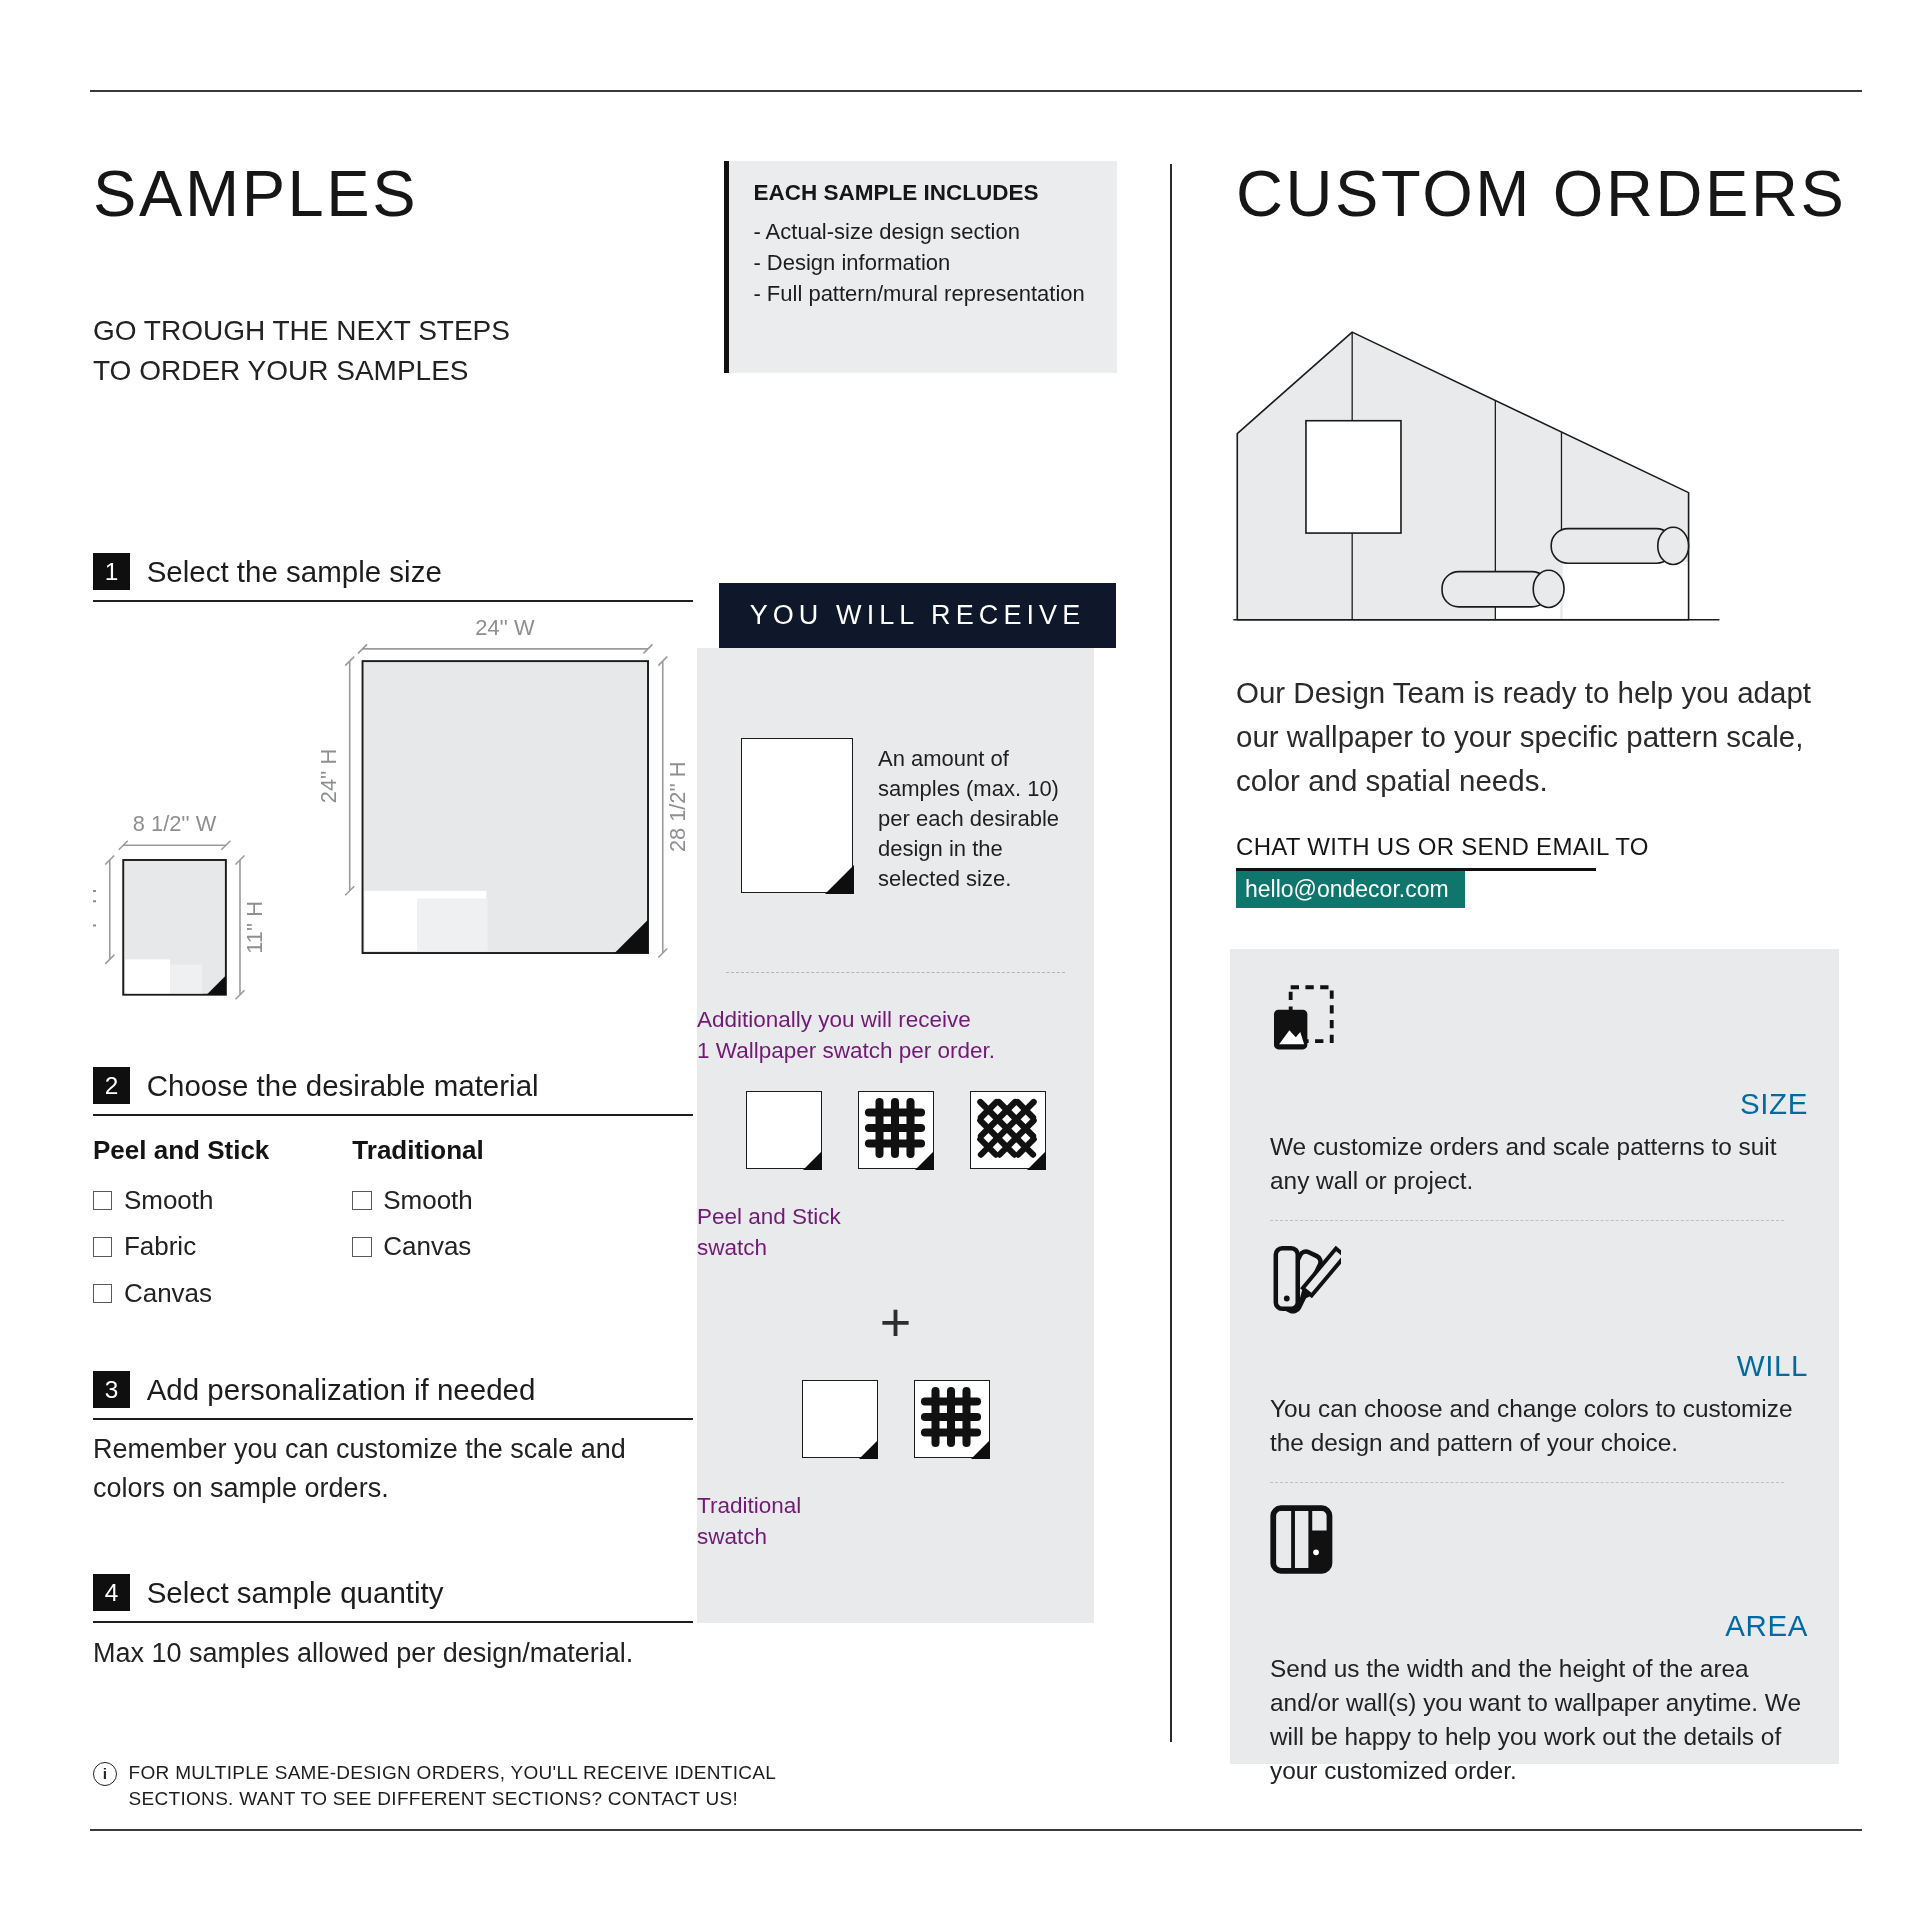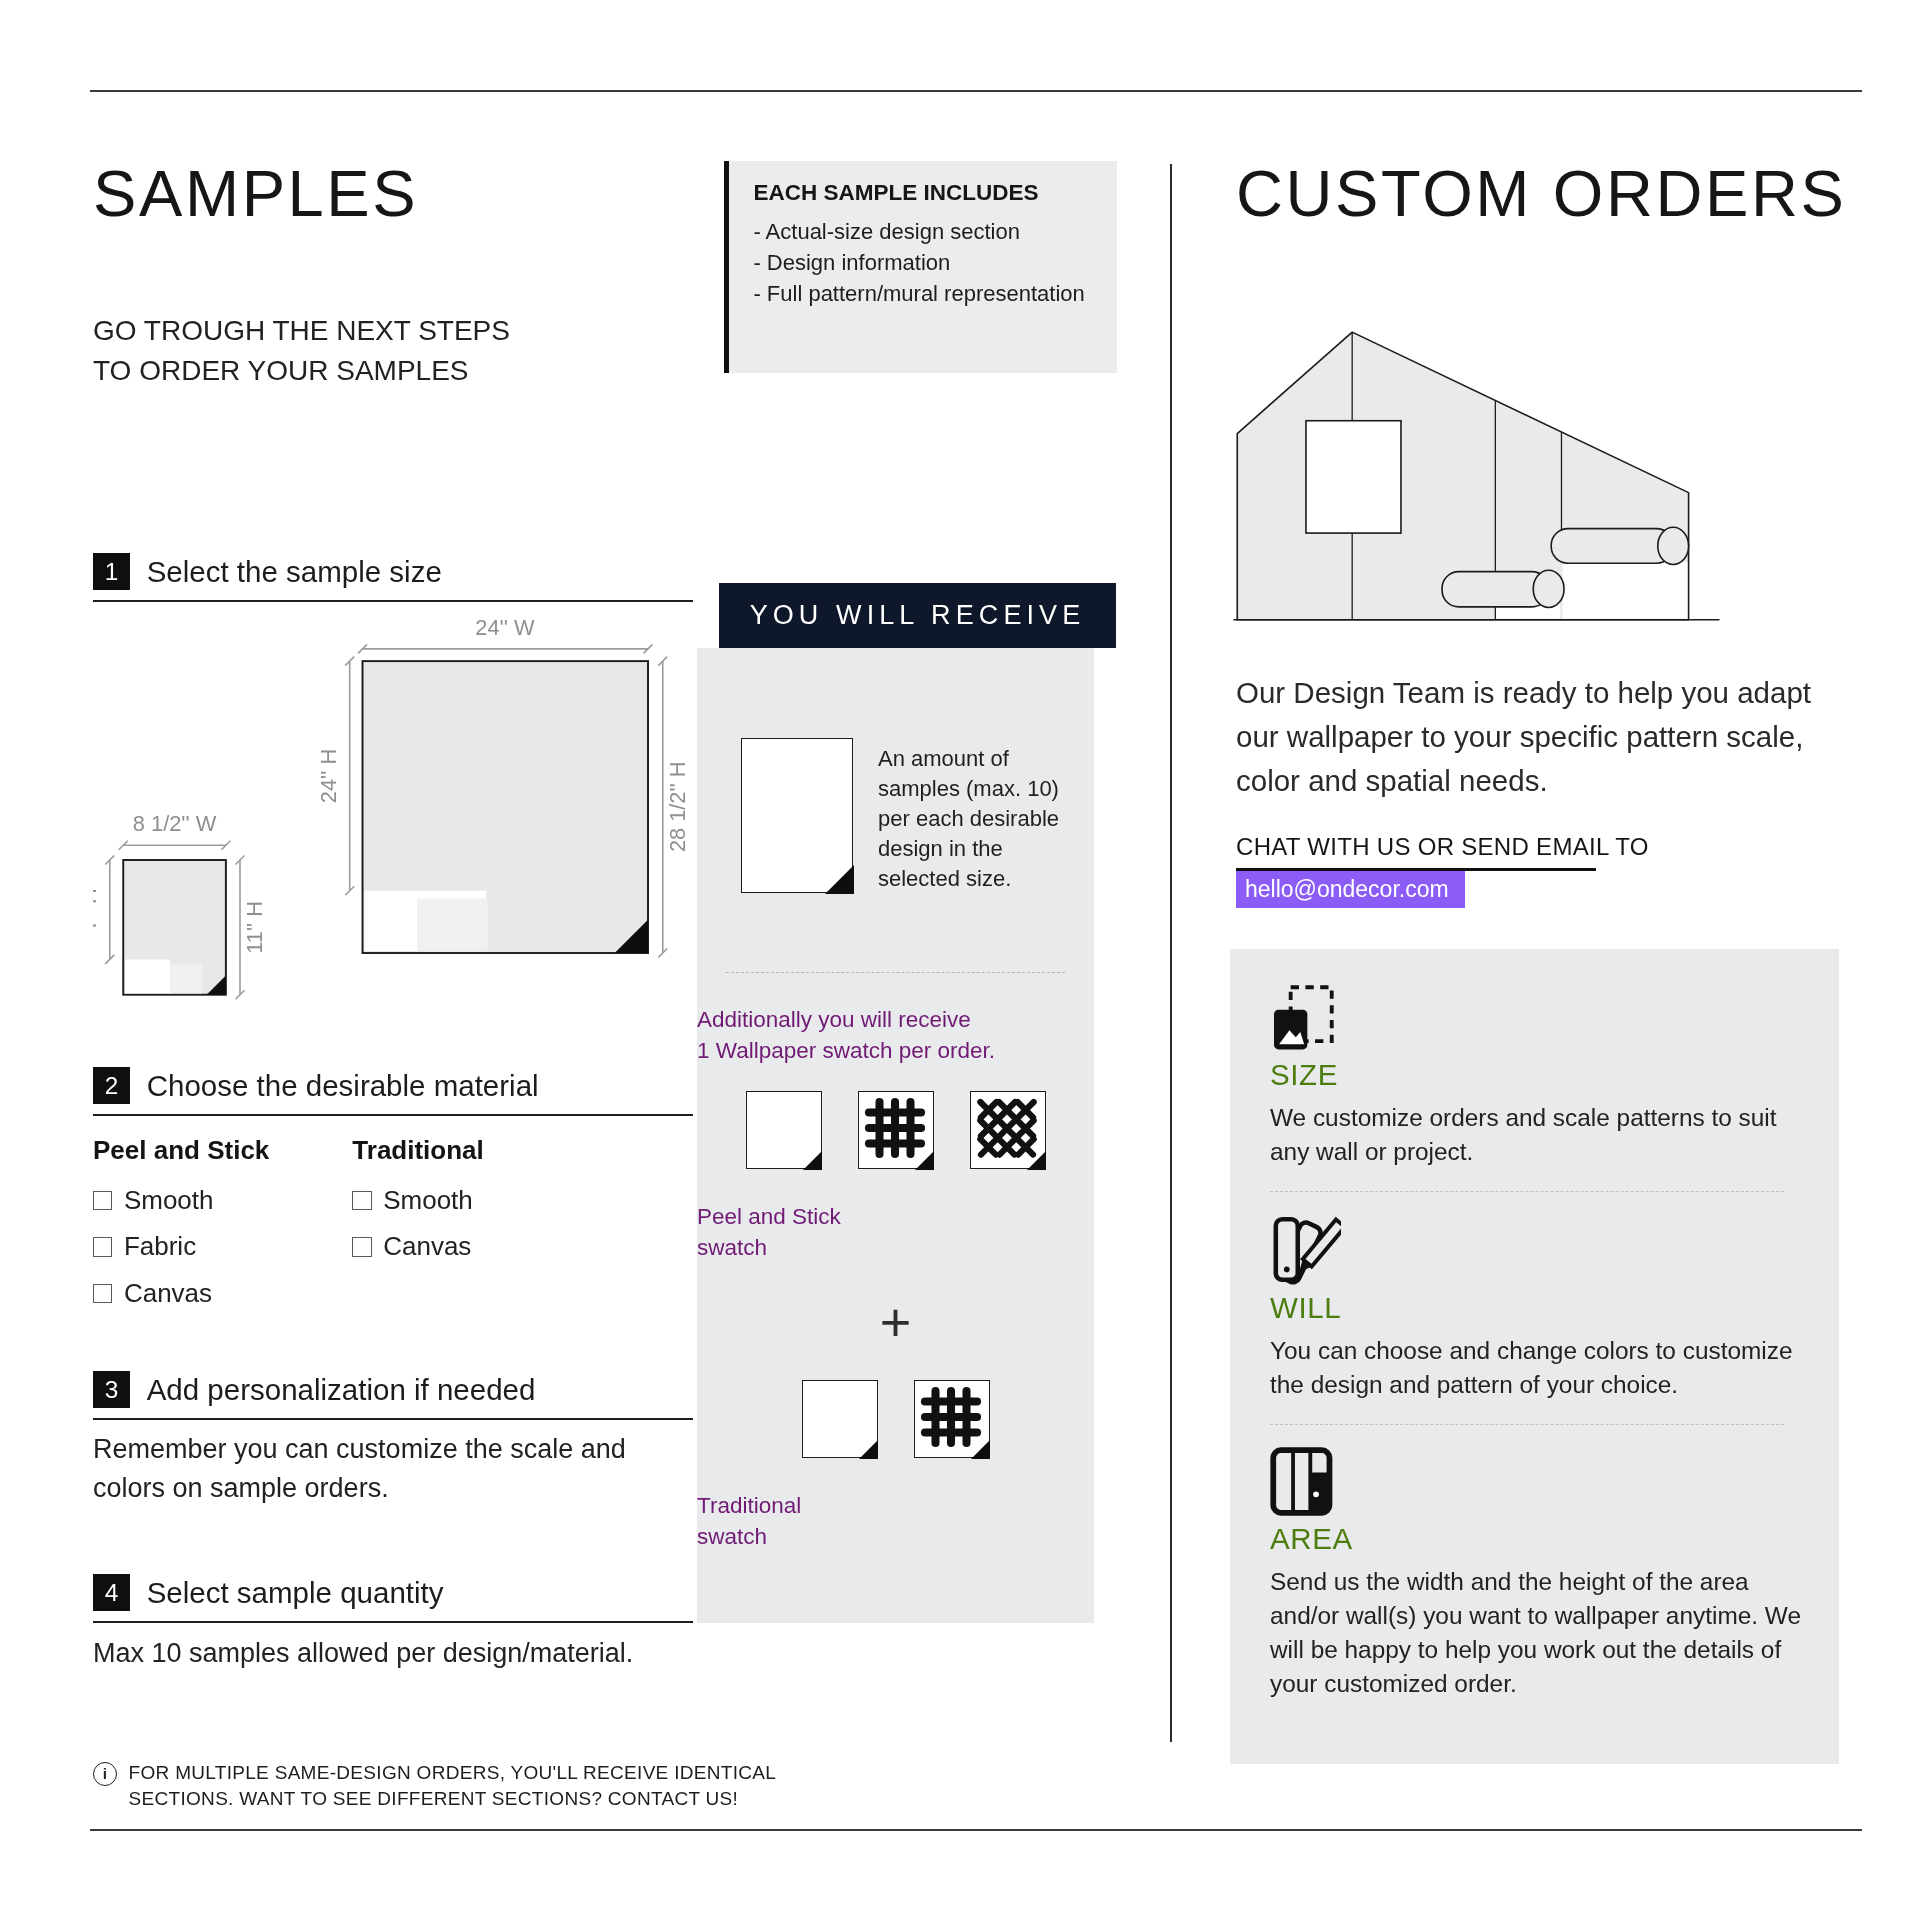--- a/index.html
+++ b/index.html
@@ -45,24 +45,24 @@
   .dash-div{position:absolute;left:29px;top:324px;width:339px;border-top:1.3px dashed #b4b5b8;}
   .center-lines{position:absolute;left:0;width:100%;text-align:left;font-size:22.5px;line-height:31px;color:#701a75;}
   .swatch-row{position:absolute;left:0;width:100%;display:flex;justify-content:center;gap:36px;}
   .swatch{width:76px;height:78px;background:#fff;border:1.9px solid #1c1c1c;position:relative;box-sizing:border-box;}
   .swatch svg{position:absolute;left:5.1px;top:5.1px;}
   .plus{position:absolute;left:0;width:100%;text-align:center;font-size:54px;font-weight:200;color:#2e2e2e;line-height:54px;}
   
   .intro{position:absolute;left:1236px;top:671px;width:623px;font-size:29.5px;line-height:44px;color:#2a2a2a;}
   .chat-label{position:absolute;left:1236px;top:833px;font-size:24px;letter-spacing:0.3px;color:#161616;}
   .chat-underline{position:absolute;left:1236px;top:868px;width:360px;height:2.6px;background:#101010;}
-  .email-box{position:absolute;left:1236px;top:871px;width:229px;height:37px;background:#8b5cf6;color:#fff;
+  .email-box{position:absolute;left:1236px;top:871px;width:229px;height:37px;background:#0f766e;color:#fff;
     font-size:23px;display:flex;align-items:center;padding-left:9px;box-sizing:border-box;}
   .co-panel{position:absolute;left:1230px;top:949px;width:609px;height:815px;background:#e9eaec;box-sizing:border-box;padding:35px 31px 0 40px;}
-  .co-head{font-size:29.5px;color:#4d7c0f;letter-spacing:0.6px;margin-top:4px;}
+  .co-head{font-size:29.5px;color:#0369a1;letter-spacing:0.6px;margin-top:33px;text-align:right;}
   .co-text{font-size:24.4px;line-height:34px;color:#222;margin-top:9px;width:539px;}
   .co-dash{border-top:1.3px dashed #bfc0c3;margin:22px 0 22px 0;width:514px;}
   
   .dimtext{font-size:34px;fill:#8d8f92;}
   svg text{font-family:"Liberation Sans", sans-serif;}
 </style>
 </head>
 <body>
 
 <div class="rule" style="top:90px;"></div>

